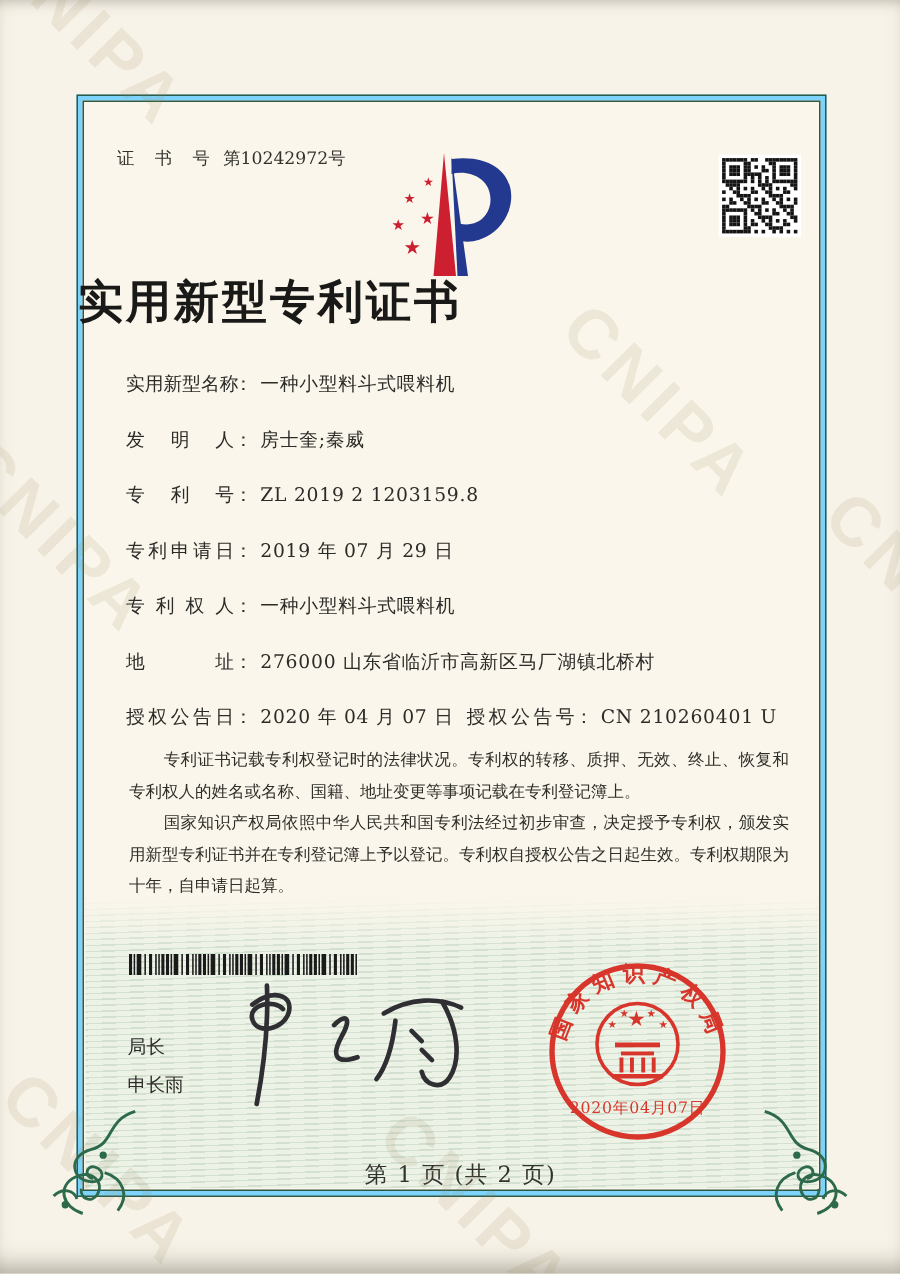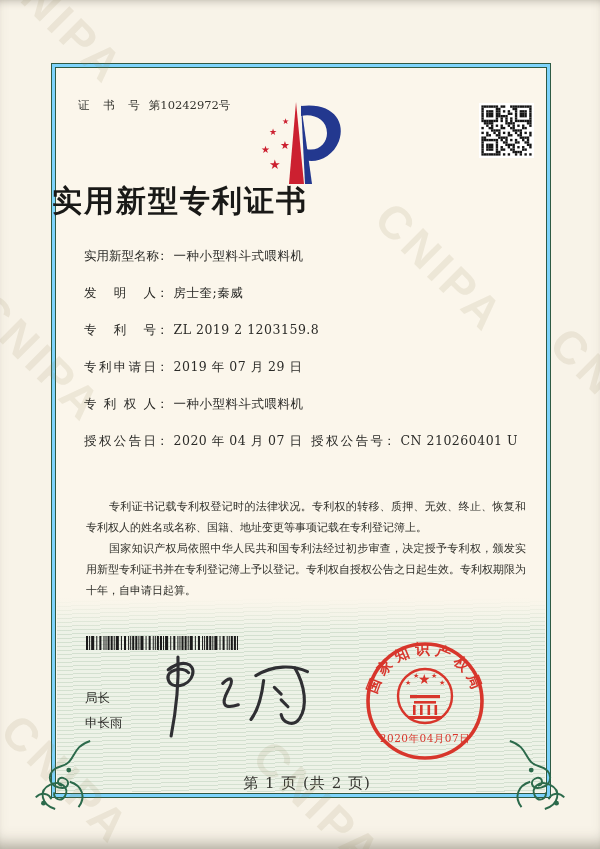--- a/index.html
+++ b/index.html
@@ -335,20 +335,23 @@
       </div>
       <div class="frow">
         <span class="flabel">专利号</span><span class="fcolon">：</span><span class="fvalue">ZL 2019 2 1203159.8</span>
       </div>
       <div class="frow">
         <span class="flabel">专利申请日</span><span class="fcolon">：</span><span class="fvalue">2019 年 07 月 29 日</span>
       </div>
       <div class="frow">
         <span class="flabel">专利权人</span><span class="fcolon">：</span><span class="fvalue">一种小型料斗式喂料机</span>
       </div>
+      <div class="frow">
+        <span class="flabel">地址</span><span class="fcolon">：</span><span class="fvalue">276000  山东省临沂市高新区马厂湖镇北桥村</span>
+      </div>
       <div class="frow grow">
         <span>
           <span class="flabel">授权公告日</span><span class="fcolon">：</span><span class="fvalue">2020 年 04 月 07 日</span>
         </span>
         <span class="gcol2">
           <span class="flabel">授权公告号</span><span class="fcolon">：</span><span class="fvalue">CN 210260401 U</span>
         </span>
       </div>
     </div>
 

